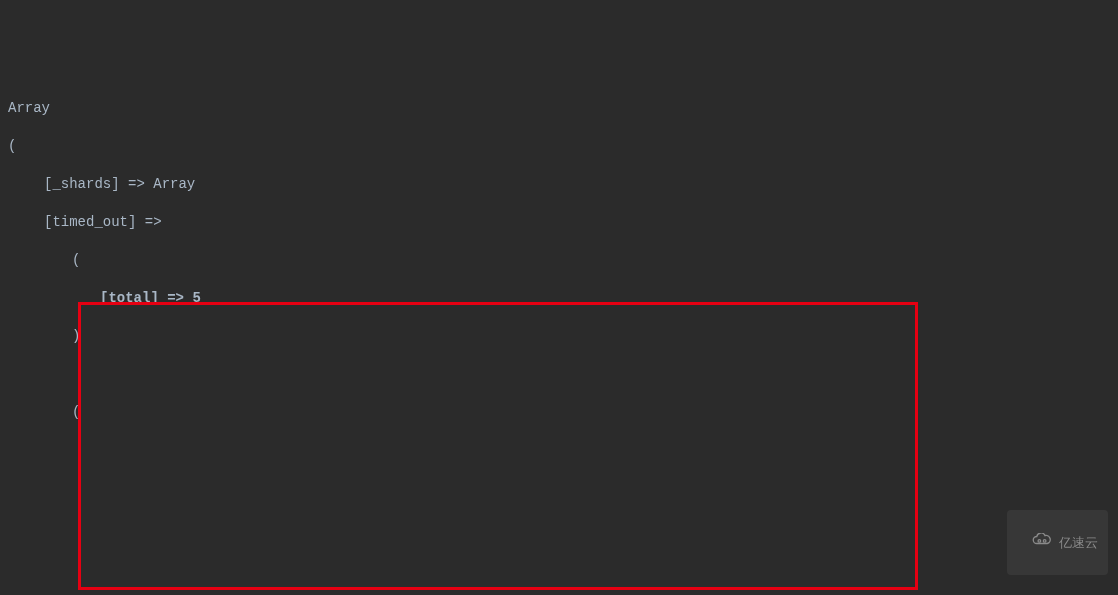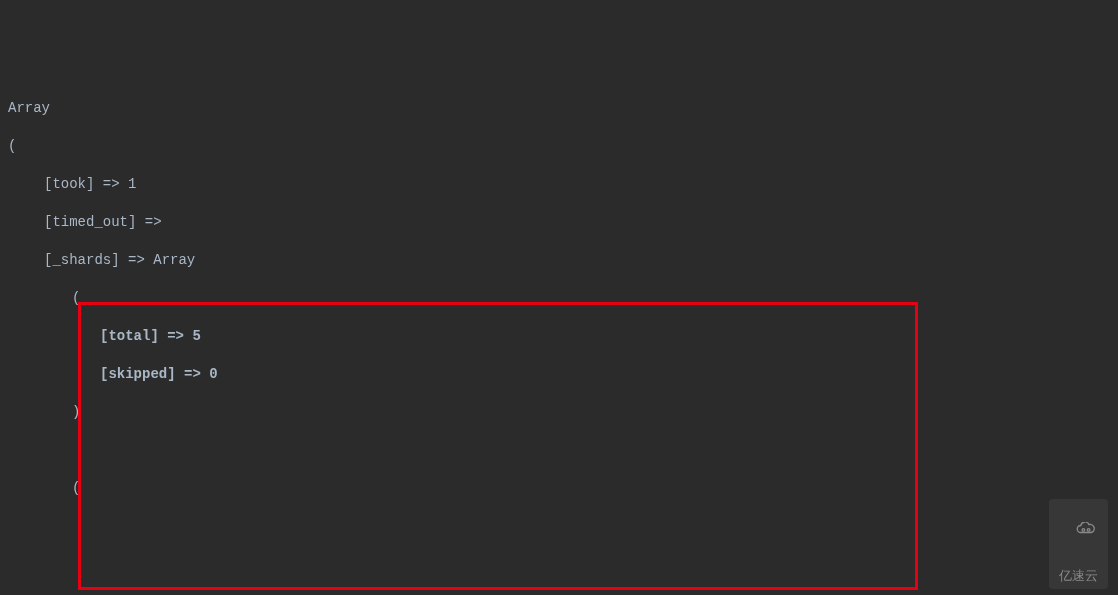--- a/index.html
+++ b/index.html
@@ -22,54 +22,51 @@
       left: 78px;
       top: 302px;
       width: 840px;
       height: 288px;
       pointer-events: none;
       z-index: 5;
     }
     .watermark {
       position: absolute;
       right: 10px;
-      bottom: 6px;
+      bottom: 20px;
       color: #8a8a8a;
       font-size: 13px;
       font-family: sans-serif;
       display: flex;
       align-items: center;
       gap: 6px;
       background: rgba(255,255,255,0.06);
       padding: 4px 10px;
       border-radius: 4px;
       z-index: 10;
-      flex-direction: column;
     }
     .watermark svg { width: 22px; height: 14px; }
     .line { display: block; }
     .indent1 { padding-left: 0px; }
     .indent2 { padding-left: 36px; }
     .indent3 { padding-left: 64px; }
     .indent4 { padding-left: 92px; font-weight: bold; }
   </style>
 </head>
 <body>
 
 
 
 <div>
 <span class="line indent1">Array</span>
 <span class="line indent1">(</span>
-<span class="line indent2"><span>[took]</span> <span>=&gt;</span> <span>1</span></span>
+<span class="line indent2"><span>[_shards]</span> <span>=&gt;</span> <span>Array</span></span>
 <span class="line indent2"><span>[timed_out]</span> <span>=&gt;</span><span></span></span>
-<span class="line indent2"><span>[_shards]</span> <span>=&gt;</span> <span>Array</span></span>
 <span class="line indent3">(</span>
 <span class="line indent4"><span>[total]</span> <span>=&gt;</span> <span>5</span></span>
-<span class="line indent4"><span>[skipped]</span> <span>=&gt;</span> <span>0</span></span>
 <span class="line indent3">)</span>
 <span class="line indent1"> </span>
 <span class="line indent3">(</span>
 
 
 
 
 
 
 

